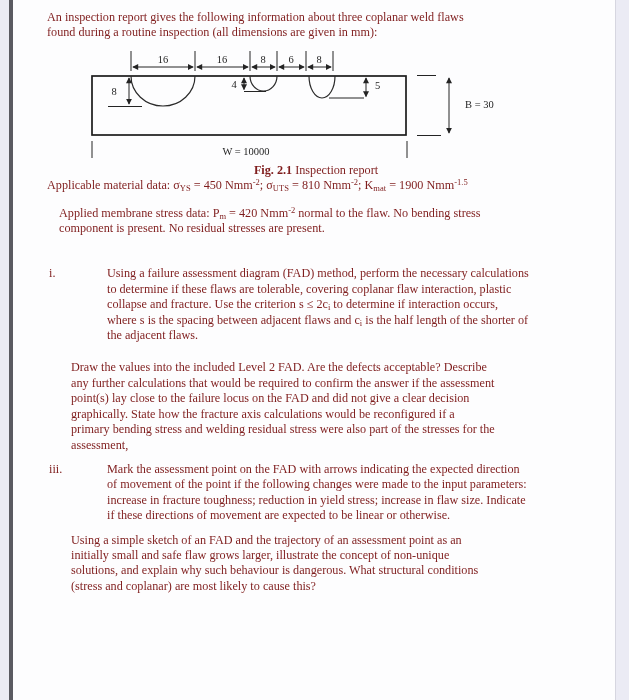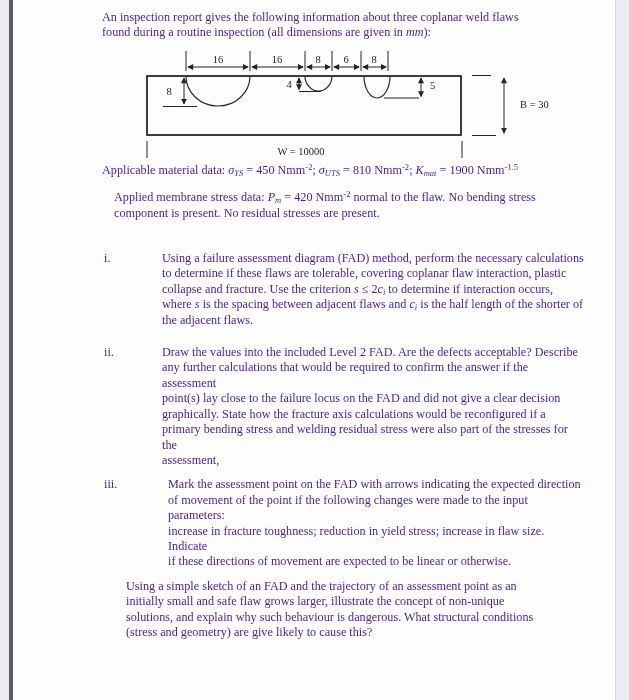--- a/index.html
+++ b/index.html
@@ -12,43 +12,43 @@
   }
   .page{
     position:absolute;left:9px;top:0;width:607px;height:700px;
     background:#fdfdfe;
     border-left:4px solid #5a5a61;
     border-right:1px solid #d6d6e0;
     box-sizing:border-box;
   }
   .content{
     position:relative;
-    padding:10px 30px 0 89px;
-    font-size:12.2px;line-height:15.4px;color:#4c1d95;
+    padding:10px 30px 0 34px;
+    font-size:12.2px;line-height:15.4px;color:#7f1d1d;
   }
   .pre{white-space:pre-line;margin-left:24px;}
-  .it{font-style:italic;}
+  .it{}
   .bd{font-weight:bold;}
   sub,sup{font-size:8.5px;line-height:0;}
   sub{vertical-align:-0.22em;}
   sup{vertical-align:0.45em;}
   .figure{
     position:relative;height:112px;margin-top:10px;text-decoration:underline;
   }
   .figure svg{position:absolute;left:37px;top:0;}
   .caption{text-align:center;margin-top:13px;margin-right:55px;}
   .material{margin-top:14px;}
   .membrane{margin-top:13px;}
   .qlist{margin-top:30px;}
   .qrow{display:flex;}
   .qnum{width:34px;flex:none;padding-left:2px;}
   .qbody{flex:1;}
   .mb-i{margin-bottom:17px;}
   .mb-ii{margin-bottom:9px;}
-  .mb-iii{margin-bottom:9px;gap:6px;}
+  .mb-iii{margin-bottom:9px;}
   svg text{font-family:"Liberation Serif", serif;font-size:10.5px;fill:#242424;}
   svg .ln{stroke:#242424;stroke-width:1;fill:none;}
   svg .dim{stroke:#242424;stroke-width:1;fill:none;
     marker-start:url(#ah-s);marker-end:url(#ah-e);}
   svg .plate{stroke:#1c1c1c;stroke-width:1.7;fill:none;}
   svg .flaw{stroke:#2a2a2a;stroke-width:1.2;fill:none;}
 </style>
 </head>
 <body>
 
@@ -110,57 +110,57 @@
         <line class="ln" x1="333" y1="84.5" x2="357" y2="84.5"></line>
         <line class="dim" x1="365" y1="27" x2="365" y2="82"></line>
         <text x="381" y="57" text-anchor="start">B = 30</text>
 
         <line class="ln" x1="8" y1="90" x2="8" y2="107"></line>
         <line class="ln" x1="323" y1="90" x2="323" y2="107"></line>
         <text x="162" y="104" text-anchor="middle">W = 10000</text>
       </svg>
     </div>
 
+    <p class="caption" style="margin:0"><span class="bd">Fig. 2.1</span><span> Inspection report</span></p>
 
     <p class="material pre" style="margin:0"><span>Applicable material data: </span><span class="it">σ</span><sub class="it">YS</sub><span> = 450 Nmm</span><sup>-2</sup><span>; </span><span class="it">σ</span><sub class="it">UTS</sub><span> = 810 Nmm</span><sup>-2</sup><span>; </span><span class="it">K</span><sub class="it">mat</sub><span> = 1900 Nmm</span><sup>-1.5</sup></p>
 
     <p class="membrane pre" style="margin:12px"><span>Applied membrane stress data: </span><span class="it">P</span><sub class="it">m</sub><span> = 420 Nmm</span><sup>-2</sup><span> normal to the flaw. No bending stress
 component is present. No residual stresses are present.</span></p>
 
     <div class="qlist">
 
       <div class="qrow mb-i">
         <div class="qnum">i.</div>
         <div class="qbody pre"><span>Using a failure assessment diagram (FAD) method, perform the necessary calculations
 to determine if these flaws are tolerable, covering coplanar flaw interaction, plastic
 collapse and fracture. Use the criterion </span><span class="it">s</span><span> ≤ 2</span><span class="it">c</span><sub class="it">i</sub><span> to determine if interaction occurs,
 where </span><span class="it">s</span><span> is the spacing between adjacent flaws and </span><span class="it">c</span><sub class="it">i</sub><span> is the half length of the shorter of
 the adjacent flaws.</span></div>
       </div>
 
       <div class="qrow mb-ii">
-        <div class="qnum">ii.</div>
         <div class="qbody pre">Draw the values into the included Level 2 FAD. Are the defects acceptable? Describe
 any further calculations that would be required to confirm the answer if the assessment
 point(s) lay close to the failure locus on the FAD and did not give a clear decision
 graphically. State how the fracture axis calculations would be reconfigured if a
 primary bending stress and welding residual stress were also part of the stresses for the
 assessment,</div>
       </div>
 
       <div class="qrow mb-iii">
         <div class="qnum">iii.</div>
         <div class="qbody pre">Mark the assessment point on the FAD with arrows indicating the expected direction
 of movement of the point if the following changes were made to the input parameters:
 increase in fracture toughness; reduction in yield stress; increase in flaw size. Indicate
 if these directions of movement are expected to be linear or otherwise.</div>
       </div>
 
       <div class="qrow">
         <div class="qbody pre">Using a simple sketch of an FAD and the trajectory of an assessment point as an
 initially small and safe flaw grows larger, illustrate the concept of non-unique
 solutions, and explain why such behaviour is dangerous. What structural conditions
-(stress and geometry) are give likely to cause this?</div>
+(stress and coplanar) are most likely to cause this?</div>
       </div>
 
     </div>
   </div>
 </div>
 
 </body></html>

